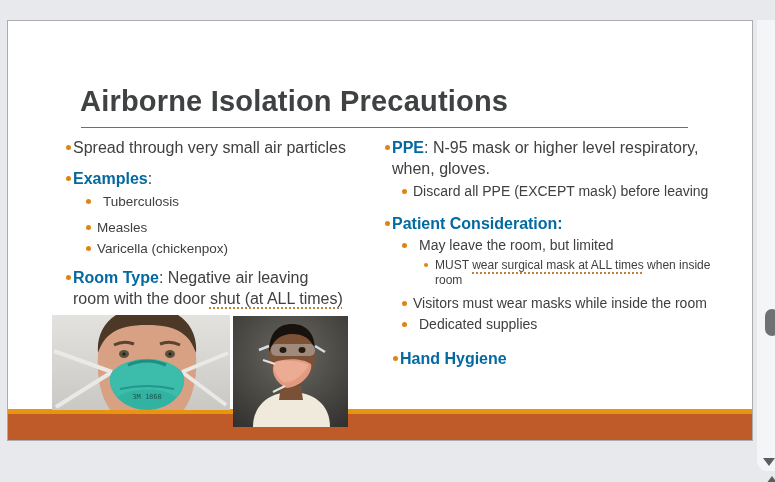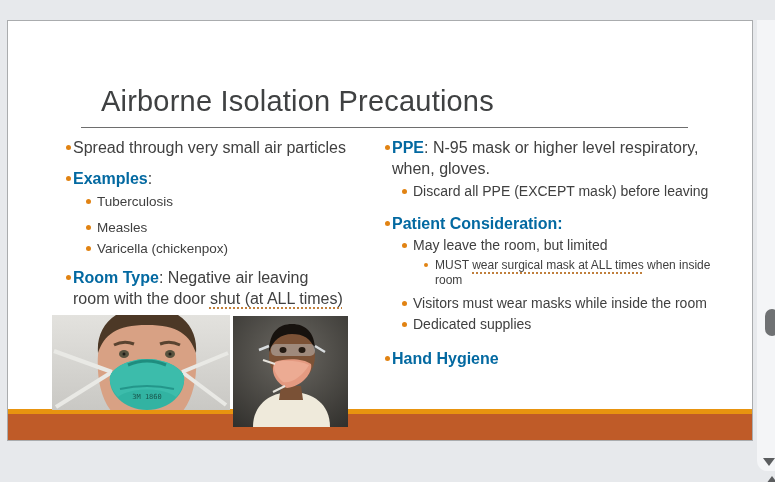--- a/index.html
+++ b/index.html
@@ -24,22 +24,22 @@
     font-family:"Liberation Sans",sans-serif;
     color:var(--text);
   }
   .slide{
     position:absolute;left:7px;top:20px;width:746px;height:421px;
     background:var(--slide-bg);
     border:1px solid #AAACAE;
   }
   .slide-title{
     position:absolute;left:72px;top:63px;
-    font-size:29px;line-height:34px;font-weight:400;
-    color:var(--title-text);letter-spacing:.2px;white-space:nowrap;margin-left:21px;
+    font-size:29px;line-height:34px;font-weight:700;
+    color:var(--title-text);letter-spacing:.2px;white-space:nowrap;
   }
   .title-rule{
     position:absolute;left:73px;top:106px;width:607px;height:1px;
     background:var(--title-rule);
   }
   .col{position:absolute;top:116px;}
   .col-left{left:58px;width:322px;}
   .col-right{left:377px;width:352px;}
   .row{display:flex;align-items:flex-start;}
   .dot{flex:0 0 auto;border-radius:50%;background:var(--accent-orange);}
@@ -78,22 +78,22 @@
     position:absolute;left:763px;top:458px;width:0;height:0;
     border-left:6px solid transparent;border-right:6px solid transparent;
     border-top:8px solid var(--scroll-arrow);
   }
   .scroll-next-arrow{
     position:absolute;left:766px;top:476px;width:0;height:0;
     border-left:6px solid transparent;border-right:6px solid transparent;
     border-bottom:8px solid var(--scroll-arrow);
   }
   .mt10{margin-top:10px;} .mt8{margin-top:8px;} .mt1{margin-top:5px;}
-  .mt2{margin-top:2px;} .mt3{margin-top:3px;} .mt6{margin-top:6px;}
-  .mt12{margin-top:12px;} .mt14{margin-top:14px;}
+  .mt2{margin-top:2px;gap:6px;} .mt3{margin-top:3px;} .mt6{margin-top:6px;}
+  .mt12{margin-top:12px;} .mt14{margin-top:14px;margin-left:8px;}
 </style>
 </head>
 <body>
 
 <div class="slide">
 
   <div class="slide-title">Airborne Isolation Precautions</div>
   <div class="title-rule"></div>
 
   <div class="col col-left">

